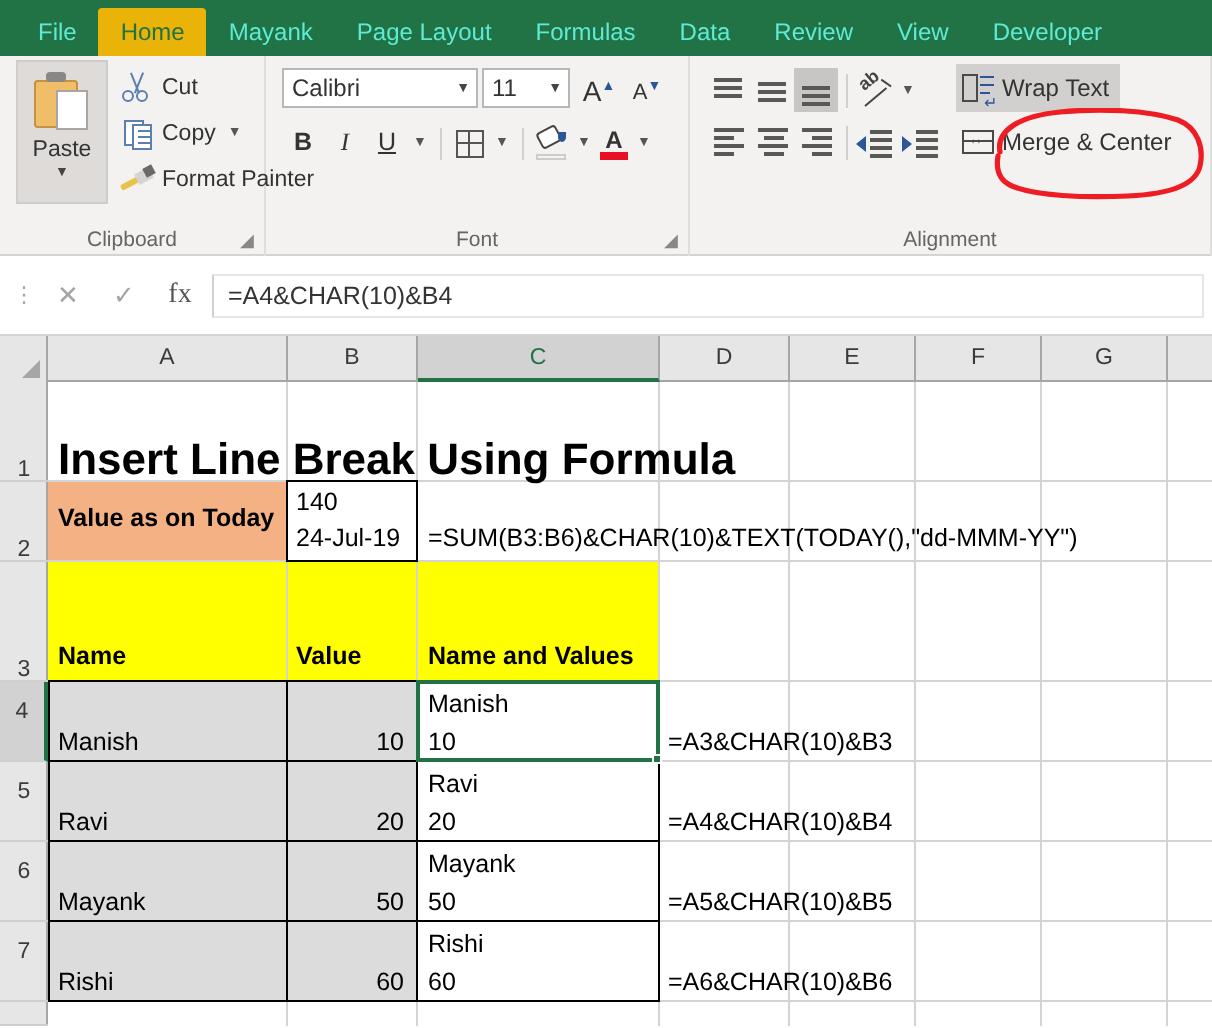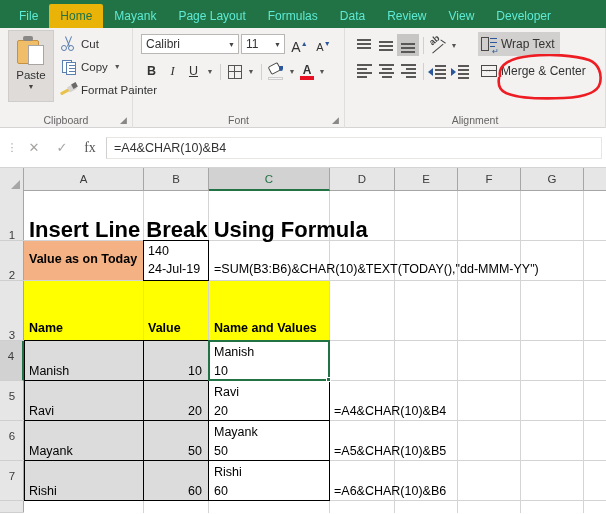--- a/index.html
+++ b/index.html
@@ -611,20 +611,21 @@
     <div class="gcell" style="left:187px;top:70px;">=SUM(B3:B6)&amp;CHAR(10)&amp;TEXT(TODAY(),"dd-MMM-YY")</div>
 
     <div class="gcell bold" style="left:2px;top:129px;">Name</div>
     <div class="gcell bold" style="left:121px;top:129px;">Value</div>
     <div class="gcell bold" style="left:187px;top:129px;">Name and Values</div>
 
     <div class="gcell" style="left:2px;top:172px;">Manish</div>
     <div class="gcell right" style="left:119px;top:172px;width:62px;">10</div>
     <div class="gcell" style="left:187px;top:153px;">Manish</div>
     <div class="gcell" style="left:187px;top:172px;">10</div>
+    <div class="gcell" style="left:307px;top:172px;">=A3&amp;CHAR(10)&amp;B3</div>
 
     <div class="gcell" style="left:2px;top:212px;">Ravi</div>
     <div class="gcell right" style="left:119px;top:212px;width:62px;">20</div>
     <div class="gcell" style="left:187px;top:193px;">Ravi</div>
     <div class="gcell" style="left:187px;top:212px;">20</div>
     <div class="gcell" style="left:307px;top:212px;">=A4&amp;CHAR(10)&amp;B4</div>
 
     <div class="gcell" style="left:2px;top:252px;">Mayank</div>
     <div class="gcell right" style="left:119px;top:252px;width:62px;">50</div>
     <div class="gcell" style="left:187px;top:233px;">Mayank</div>

